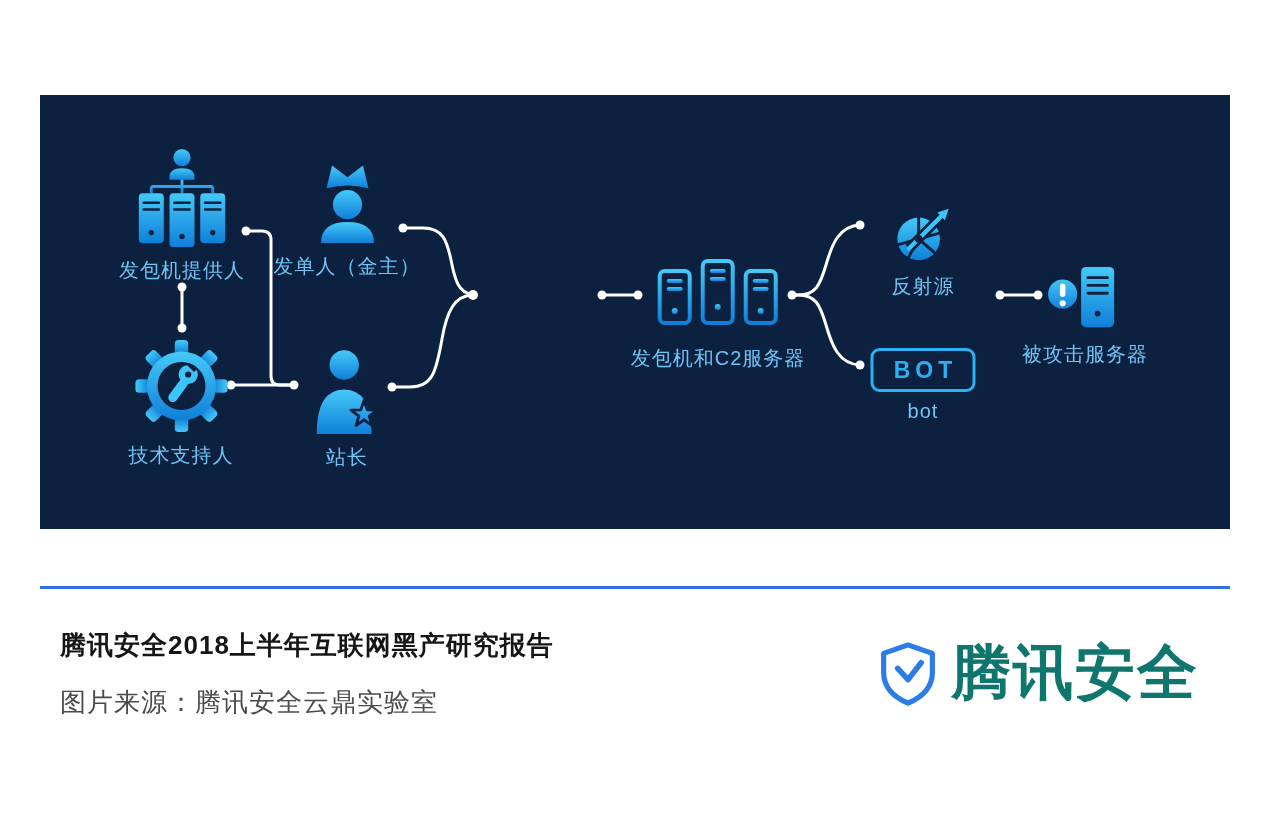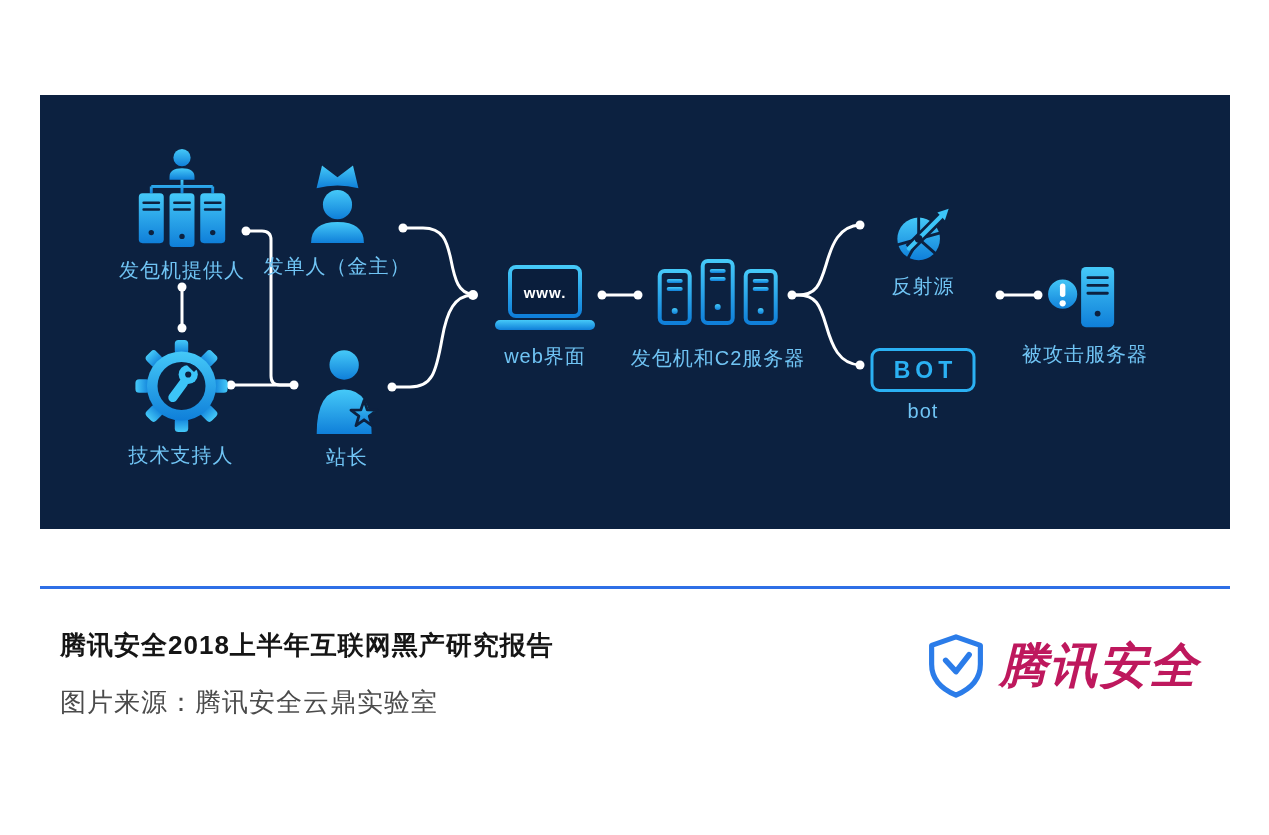--- a/index.html
+++ b/index.html
@@ -14,24 +14,24 @@
   .node-label{margin-top:8px;color:#70c4f4;font-size:20px;white-space:nowrap;letter-spacing:1px;}
   .bot-box{
     width:94px;height:38px;border:3px solid #2bb1f3;border-radius:9px;
     display:flex;align-items:center;justify-content:center;
     color:#2bb1f3;font-weight:bold;font-size:23px;letter-spacing:5px;padding-left:5px;
   }
   .divider{position:absolute;left:40px;top:586px;width:1190px;height:3px;background:#2f6fe6;}
   .title{position:absolute;left:60px;top:628px;font-size:26px;font-weight:800;color:#151515;letter-spacing:1px;white-space:nowrap;}
   .source{position:absolute;left:60px;top:685px;font-size:26px;color:#4b4b4b;letter-spacing:1px;white-space:nowrap;}
   .brand{position:absolute;top:633px;right:70px;display:flex;align-items:center;gap:13px;}
-  .brand-name{font-size:48px;font-weight:800;color:#be185d;letter-spacing:2px;white-space:nowrap;font-style:italic;}
+  .brand-name{font-size:60px;font-weight:800;color:#0f766e;letter-spacing:2px;white-space:nowrap;}
   
   #node-provider{left:142px;top:53px;}
-  #node-issuer{left:297px;top:62px;justify-content:center;}
+  #node-issuer{left:307px;top:62px;justify-content:center;}
   #node-support{left:141px;top:243px;}
   #node-webmaster{left:307px;top:251px;}
   #node-web{left:505px;top:170px;}
   #node-c2{left:678px;top:162px;}
   #node-reflector{left:883px;top:108px;}
   #node-bot{left:883px;top:253px;}
   #node-victim{left:1045px;top:170px;}
 </style>
 </head>
 <body>
@@ -134,28 +134,20 @@
 
   <div class="node" id="node-webmaster">
     <svg width="76" height="90" viewBox="0 0 80 95">
       <circle cx="37" cy="20" r="15.5" fill="url(#iconGrad)"></circle>
       <path d="M8 93 Q8 46 37 46 Q66 46 66 93 Z" fill="url(#iconGrad)"></path>
       <path d="M58 57.5 L61.4 67.4 L71.8 67.7 L63.5 74 L66.5 84 L58 77.9 L49.5 84 L52.5 74 L44.2 67.7 L54.6 67.4 Z" fill="url(#iconGrad)" stroke="#0c2140" stroke-width="3" stroke-linejoin="round"></path>
     </svg>
     <div class="node-label">站长</div>
   </div>
 
-  <div class="node" id="node-web">
-    <svg width="106" height="70" viewBox="0 0 106 70">
-      <rect x="18" y="2" width="70" height="49" rx="6" fill="#0a1e3c" stroke="url(#iconGrad)" stroke-width="4"></rect>
-      <text x="53" y="33" text-anchor="middle" fill="#ffffff" font-size="15" font-weight="bold" font-family="Liberation Sans, DejaVu Sans, sans-serif" letter-spacing="1">www.</text>
-      <rect x="3" y="55" width="100" height="10" rx="5" fill="url(#iconGrad)"></rect>
-    </svg>
-    <div class="node-label">web界面</div>
-  </div>
 
   <div class="node" id="node-c2">
     <svg width="132" height="80" viewBox="0 0 132 80">
       <g stroke="url(#iconGrad)" stroke-width="4" fill="none" stroke-linecap="round">
         <rect x="8" y="14" width="30" height="52" rx="5"></rect>
         <rect x="51" y="4" width="30" height="62" rx="5"></rect>
         <rect x="94" y="14" width="30" height="52" rx="5"></rect>
         <path d="M20 73 H112"></path>
       </g>
       <g fill="url(#iconGrad)">

